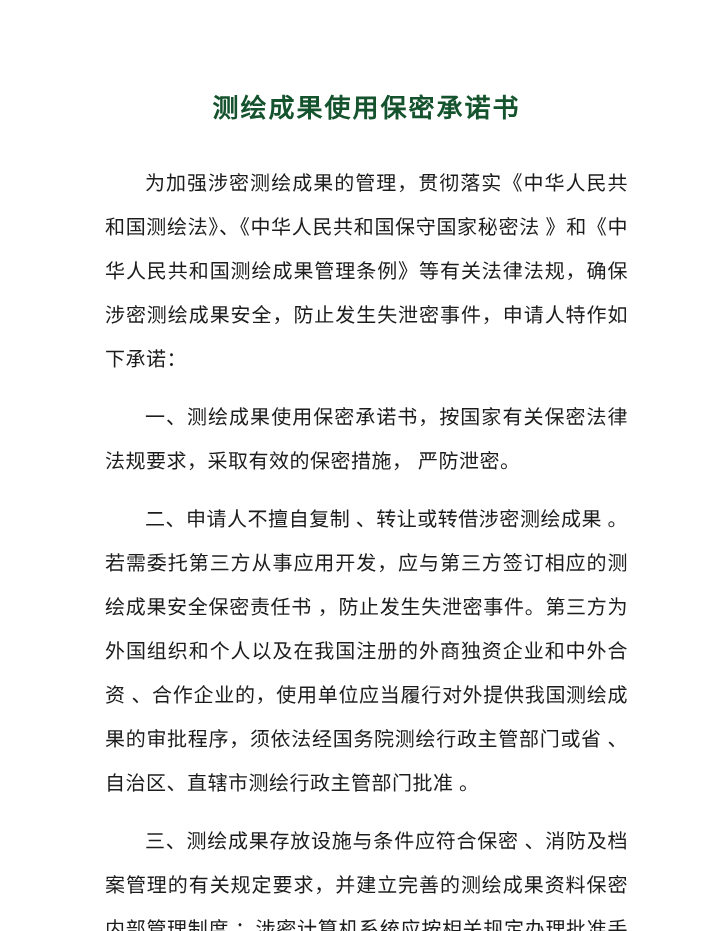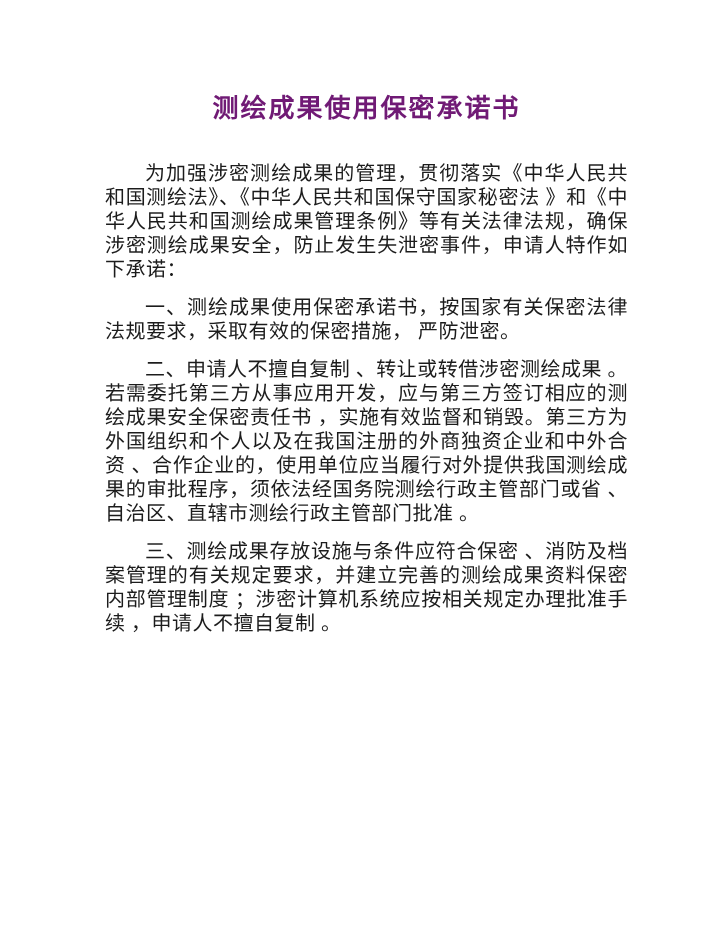--- a/index.html
+++ b/index.html
@@ -22,37 +22,37 @@
     font-family: "Liberation Serif", "DejaVu Serif", serif;
     color: #1c1c1c;
   }
   .doc-title {
     margin: 0 0 33px 0;
     font-size: 26px;
     line-height: 38px;
     font-weight: 700;
     text-align: center;
     letter-spacing: 2px;
-    color: #701a75;
+    color: #14532d;
   }
   .doc-body p {
     margin: 0 0 14px 0;
     font-size: 20px;
-    line-height: 24px;
+    line-height: 44px;
     text-indent: 2em;
     text-align: justify;
     letter-spacing: 0.5px;
     color: #1c1c1c;
   }
 </style>
 </head>
 <body>
 
 <div class="page">
   <h1 class="doc-title">测绘成果使用保密承诺书</h1>
   <div class="doc-body">
     <p>为加强涉密测绘成果的管理，贯彻落实《中华人民共和国测绘法》、《中华人民共和国保守国家秘密法 》和《中华人民共和国测绘成果管理条例》等有关法律法规，确保涉密测绘成果安全，防止发生失泄密事件，申请人特作如下承诺：</p>
     <p>一、测绘成果使用保密承诺书，按国家有关保密法律法规要求，采取有效的保密措施， 严防泄密。</p>
-    <p>二、申请人不擅自复制 、转让或转借涉密测绘成果 。若需委托第三方从事应用开发，应与第三方签订相应的测绘成果安全保密责任书 ，实施有效监督和销毁。第三方为外国组织和个人以及在我国注册的外商独资企业和中外合资 、合作企业的，使用单位应当履行对外提供我国测绘成果的审批程序，须依法经国务院测绘行政主管部门或省 、自治区、直辖市测绘行政主管部门批准 。</p>
+    <p>二、申请人不擅自复制 、转让或转借涉密测绘成果 。若需委托第三方从事应用开发，应与第三方签订相应的测绘成果安全保密责任书 ，防止发生失泄密事件。第三方为外国组织和个人以及在我国注册的外商独资企业和中外合资 、合作企业的，使用单位应当履行对外提供我国测绘成果的审批程序，须依法经国务院测绘行政主管部门或省 、自治区、直辖市测绘行政主管部门批准 。</p>
     <p>三、测绘成果存放设施与条件应符合保密 、消防及档案管理的有关规定要求，并建立完善的测绘成果资料保密内部管理制度 ；涉密计算机系统应按相关规定办理批准手续 ，申请人不擅自复制 。</p>
 
   </div>
 </div>
 
 </body></html>

